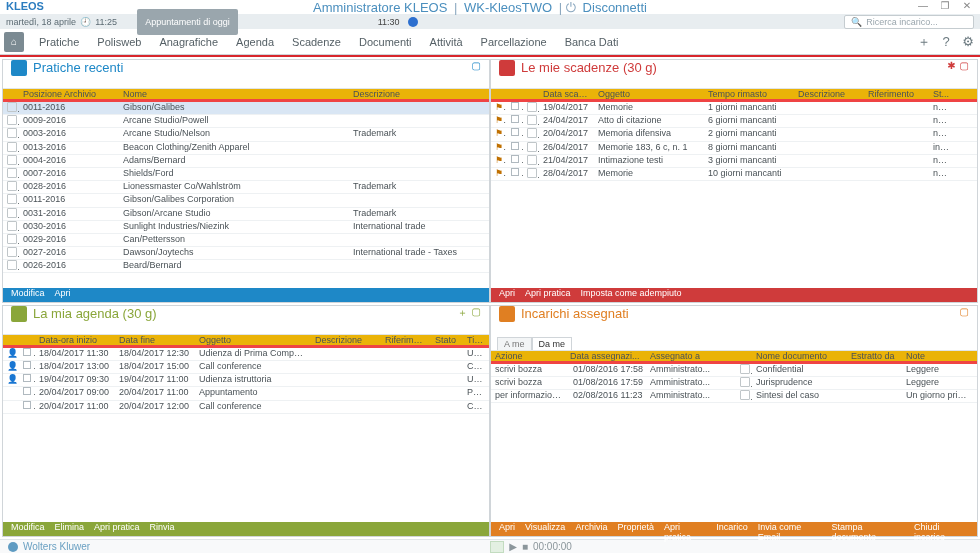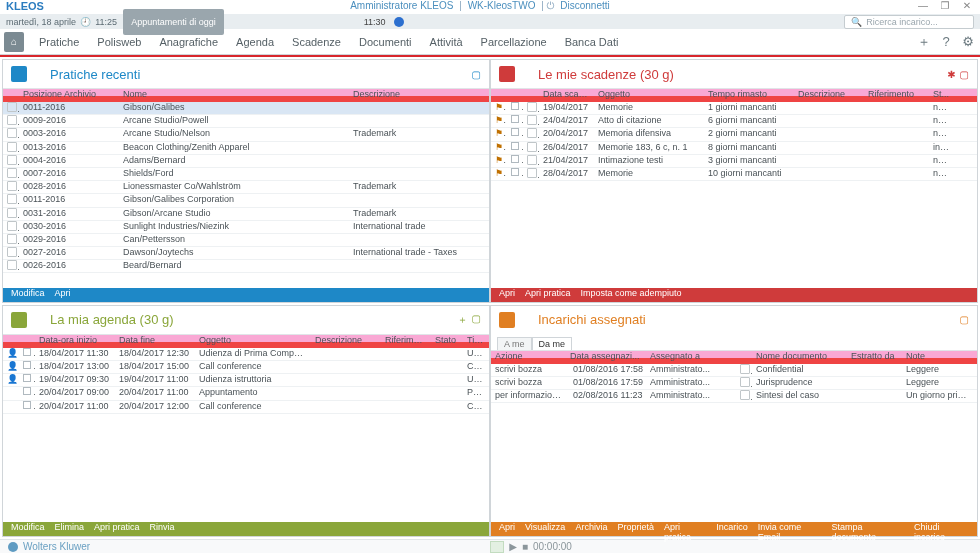--- a/index.html
+++ b/index.html
@@ -1,54 +1,54 @@
 <!DOCTYPE html>
 <html><head>
 <meta charset="utf-8">
 <style>
 html,body{margin:0;padding:0;font-family:"Segoe UI",Arial,sans-serif;font-size:10px;color:#333;background:#fff;width:980px;height:553px;overflow:hidden}
 *{box-sizing:border-box}
 .topbar{height:14px;background:#fff;display:flex;padding:0 6px}
 .brand{color:#2b7cbf;font-weight:bold;font-size:11px}
-.topcenter{flex:1;text-align:center;color:#8aa7bf;font-size:10px}
+.topcenter{flex:1;text-align:center;color:#8aa7bf;font-size:13px}
 .topcenter a{color:#4b8fbe;text-decoration:none;margin:0 3px}
 .wincontrols{display:flex;gap:8px;color:#888}
 .wincontrols span{width:14px;text-align:center}
 .bar2{height:15px;background:#e8edf0;display:flex;align-items:center;padding:0 6px;font-size:9px;color:#5c6b73}
-.bar2 .pill{background:#9aa6ad;color:#fff;padding:8px 8px;border-radius:2px;margin-left:6px}
+.bar2 .pill{background:#9aa6ad;color:#fff;padding:8px 8px;border-radius:2px;margin-left:20px}
 .bar2 .clock{margin:0 4px}
 .bar2 .time2{margin-left:140px;color:#444}
 .bar2 .bluecirc{display:inline-block;width:10px;height:10px;border-radius:50%;background:#2c6fcf;margin-left:8px;vertical-align:middle}
 .bar2 .spacer{flex:1}
 .bar2 .search{background:#fff;border:1px solid #c5ccd0;border-radius:2px;padding:1px 6px;color:#9aa6ad;display:flex;align-items:center;gap:4px;width:130px}
 .menubar{height:26px;display:flex;align-items:center;border-bottom:1px solid #d0d5d9;padding:0 4px}
 .menubar .home{width:20px;height:20px;display:flex;align-items:center;justify-content:center;background:#7b8a92;color:#fff;border-radius:2px;margin-right:6px}
 .menubar .mitem{padding:0 9px;color:#556066;font-size:11px}
 .menubar .right{margin-left:auto;display:flex;gap:6px;color:#6c7a80;align-items:center}
 .menubar .right span{width:16px;text-align:center;font-size:13px}
 .redline{height:2px;background:#d8262c}
 .dash{display:flex;height:calc(553px - 14px - 15px - 26px - 2px - 14px);padding:2px}
 .col{flex:1;display:flex;flex-direction:column;gap:2px;min-width:0}
 .panel{border:1px solid #d0d5d9;background:#fff;display:flex;flex-direction:column;min-height:0;position:relative}
 .panel.blue{flex:1.05}
 .panel.red{flex:1.05}
 .panel.green{flex:1}
 .panel.orange{flex:1}
-.phead{height:28px;display:flex;align-items:center;padding:0 8px;gap:23px;font-size:13px}
+.phead{height:28px;display:flex;align-items:flex-start;padding:0 8px;gap:6px;font-size:13px}
 .panel.blue .phead{color:#1e88c7}
 .panel.red .phead{color:#cf3b3b}
 .panel.green .phead{color:#8aa63a}
 .panel.orange .phead{color:#e07f22}
 .picon{width:16px;height:16px;display:inline-block;border-radius:2px}
 .panel.blue .picon{background:#1e88c7}
 .panel.red .picon{background:#cf3b3b}
 .panel.green .picon{background:#8aa63a}
 .panel.orange .picon{background:#e07f22}
 .phead .ctl{margin-left:auto;display:flex;gap:4px;font-size:10px}
-.thead{display:flex;background:#f9a8d4;color:#4a5257;height:14px;align-items:flex-start;font-size:9px;border-top:1px solid #e0e5e8;border-bottom:6px solid #ef4444}
+.thead{display:flex;background:#eab308;color:#4a5257;height:14px;align-items:flex-start;font-size:9px;border-top:1px solid #e0e5e8;border-bottom:3px solid #ef4444}
 .thead>div,.row>div{padding:0 4px;overflow:hidden;white-space:nowrap;text-overflow:ellipsis}
 .rows{flex:1;overflow:hidden}
 .row{display:flex;height:13.2px;align-items:flex-start;font-size:9px;border-bottom:1px solid #eef1f3;color:#4a5257}
 .row.sel{background:#d9e6f4}
 .foot{height:14px;display:flex;align-items:flex-start;padding:0 8px;gap:10px;font-size:9px;color:#fff}
 .panel.blue .foot{background:#1e88c7}
 .panel.red .foot{background:#cf3b3b}
 .panel.green .foot{background:#8aa63a}
 .panel.orange .foot{background:#e07f22}
 .tabs{display:flex;height:16px;align-items:flex-end;padding-left:6px;gap:0;font-size:9px;color:#777}

